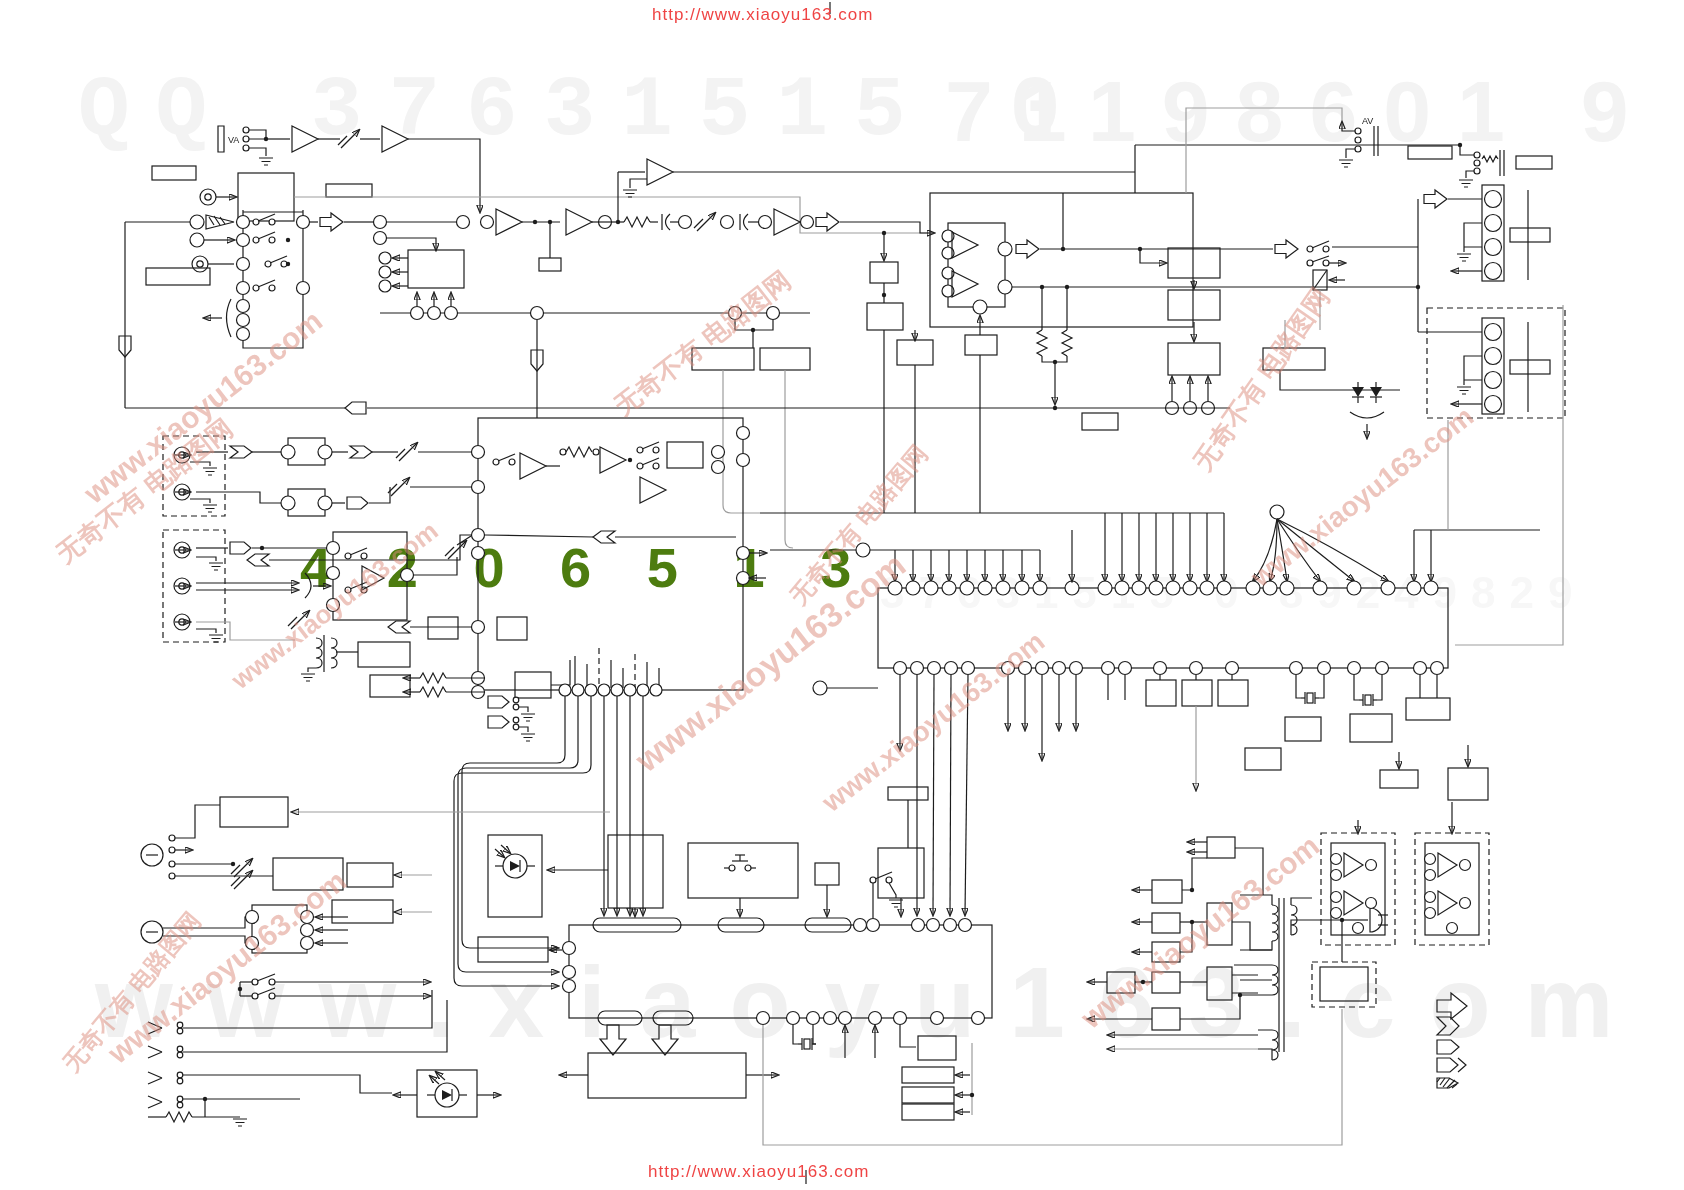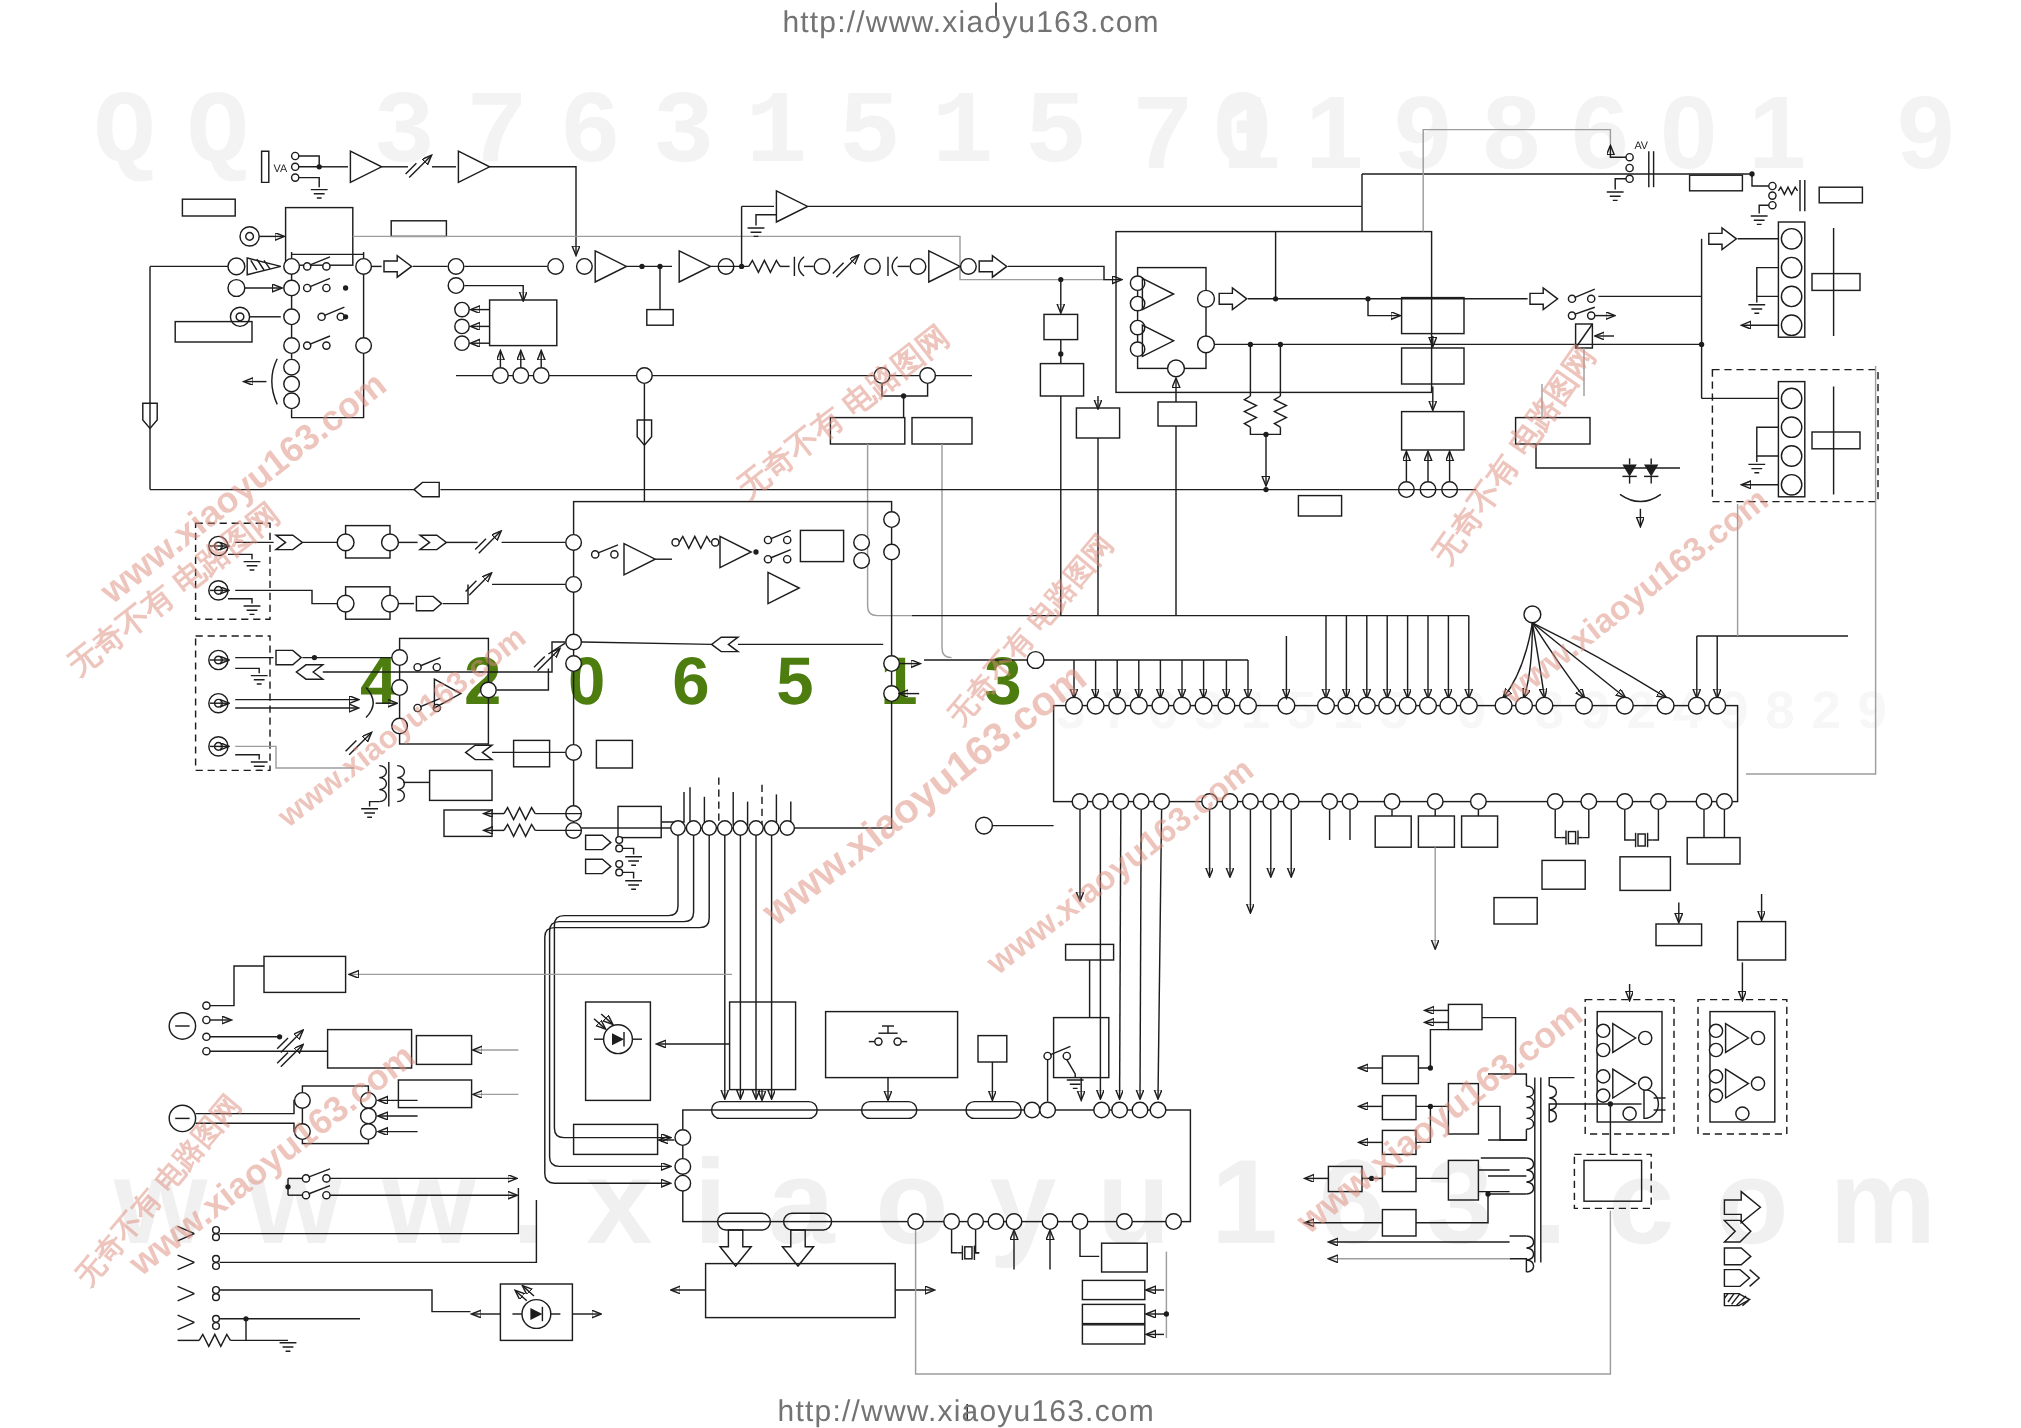--- a/index.html
+++ b/index.html
@@ -1,19 +1,19 @@
 <!DOCTYPE html>
 <html><head>
 <meta charset="utf-8">
 <style>
   html,body{margin:0;padding:0;}
   body{width:1684px;height:1190px;position:relative;background:#fff;overflow:hidden;
        font-family:"Liberation Sans", sans-serif;}
   .abs{position:absolute;}
-  .url-text{color:#737373;font-size:25px;letter-spacing:1px;white-space:nowrap;}
+  .url-text{color:#ef4444;font-size:17px;letter-spacing:1px;white-space:nowrap;}
   .wm-gray{color:#f3f3f3;font-weight:bold;white-space:nowrap;user-select:none;}
   .wm-qq{font-size:86px;letter-spacing:26px;top:62px;}
   .wm-mid{font-size:56px;letter-spacing:20px;color:#4d7c0f;}
   .wm-midr{font-size:44px;letter-spacing:14px;color:#f7f7f7;}
   .wm-giant{font-size:100px;letter-spacing:34px;color:#f0f0f0;top:945px;left:95px;}
   .wm-red{position:absolute;color:#dd8d7e;opacity:.5;white-space:nowrap;
           transform-origin:0 50%;font-weight:bold;}
   svg{position:absolute;left:0;top:0;}
   svg *{stroke:#1d1d1d;stroke-width:1.2;fill:none;}
   svg circle{fill:#fff;}

